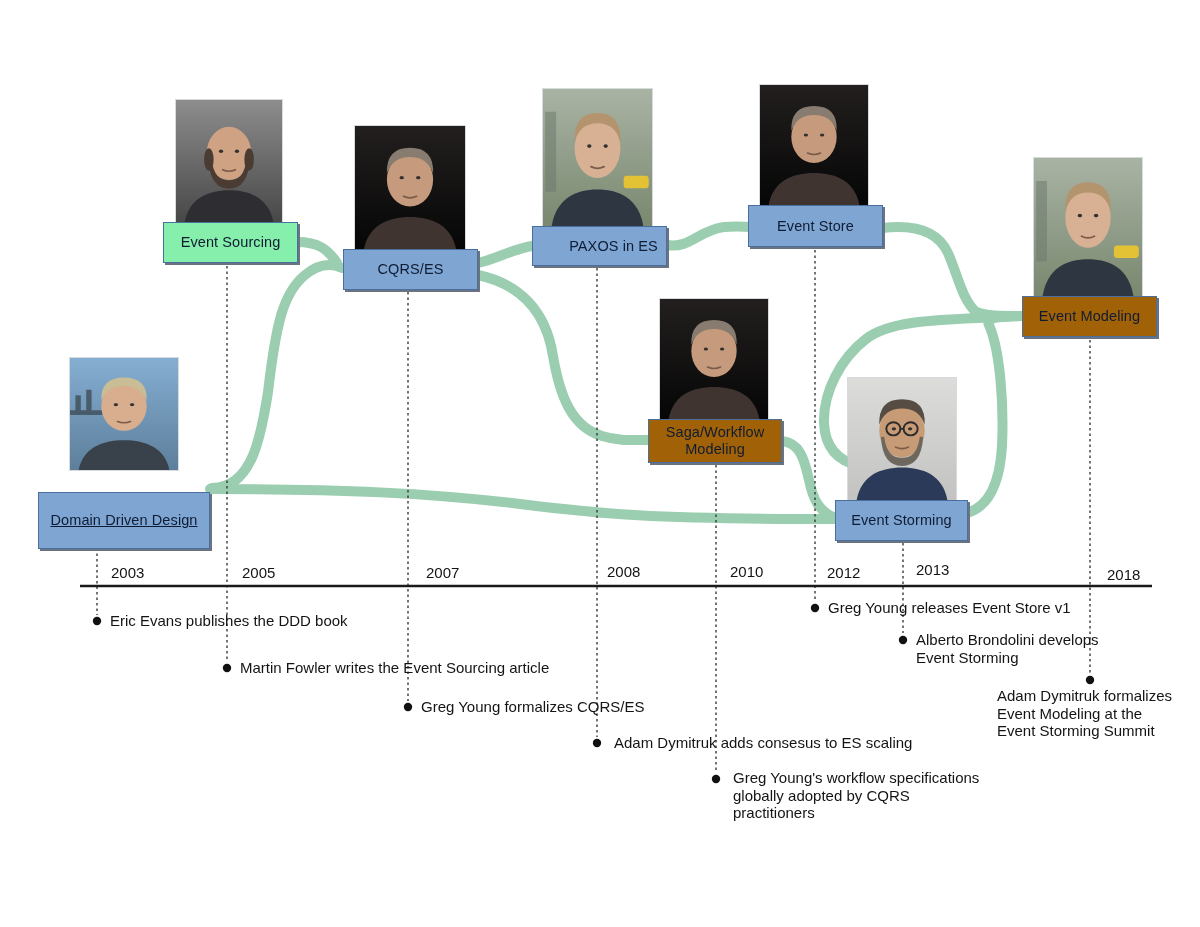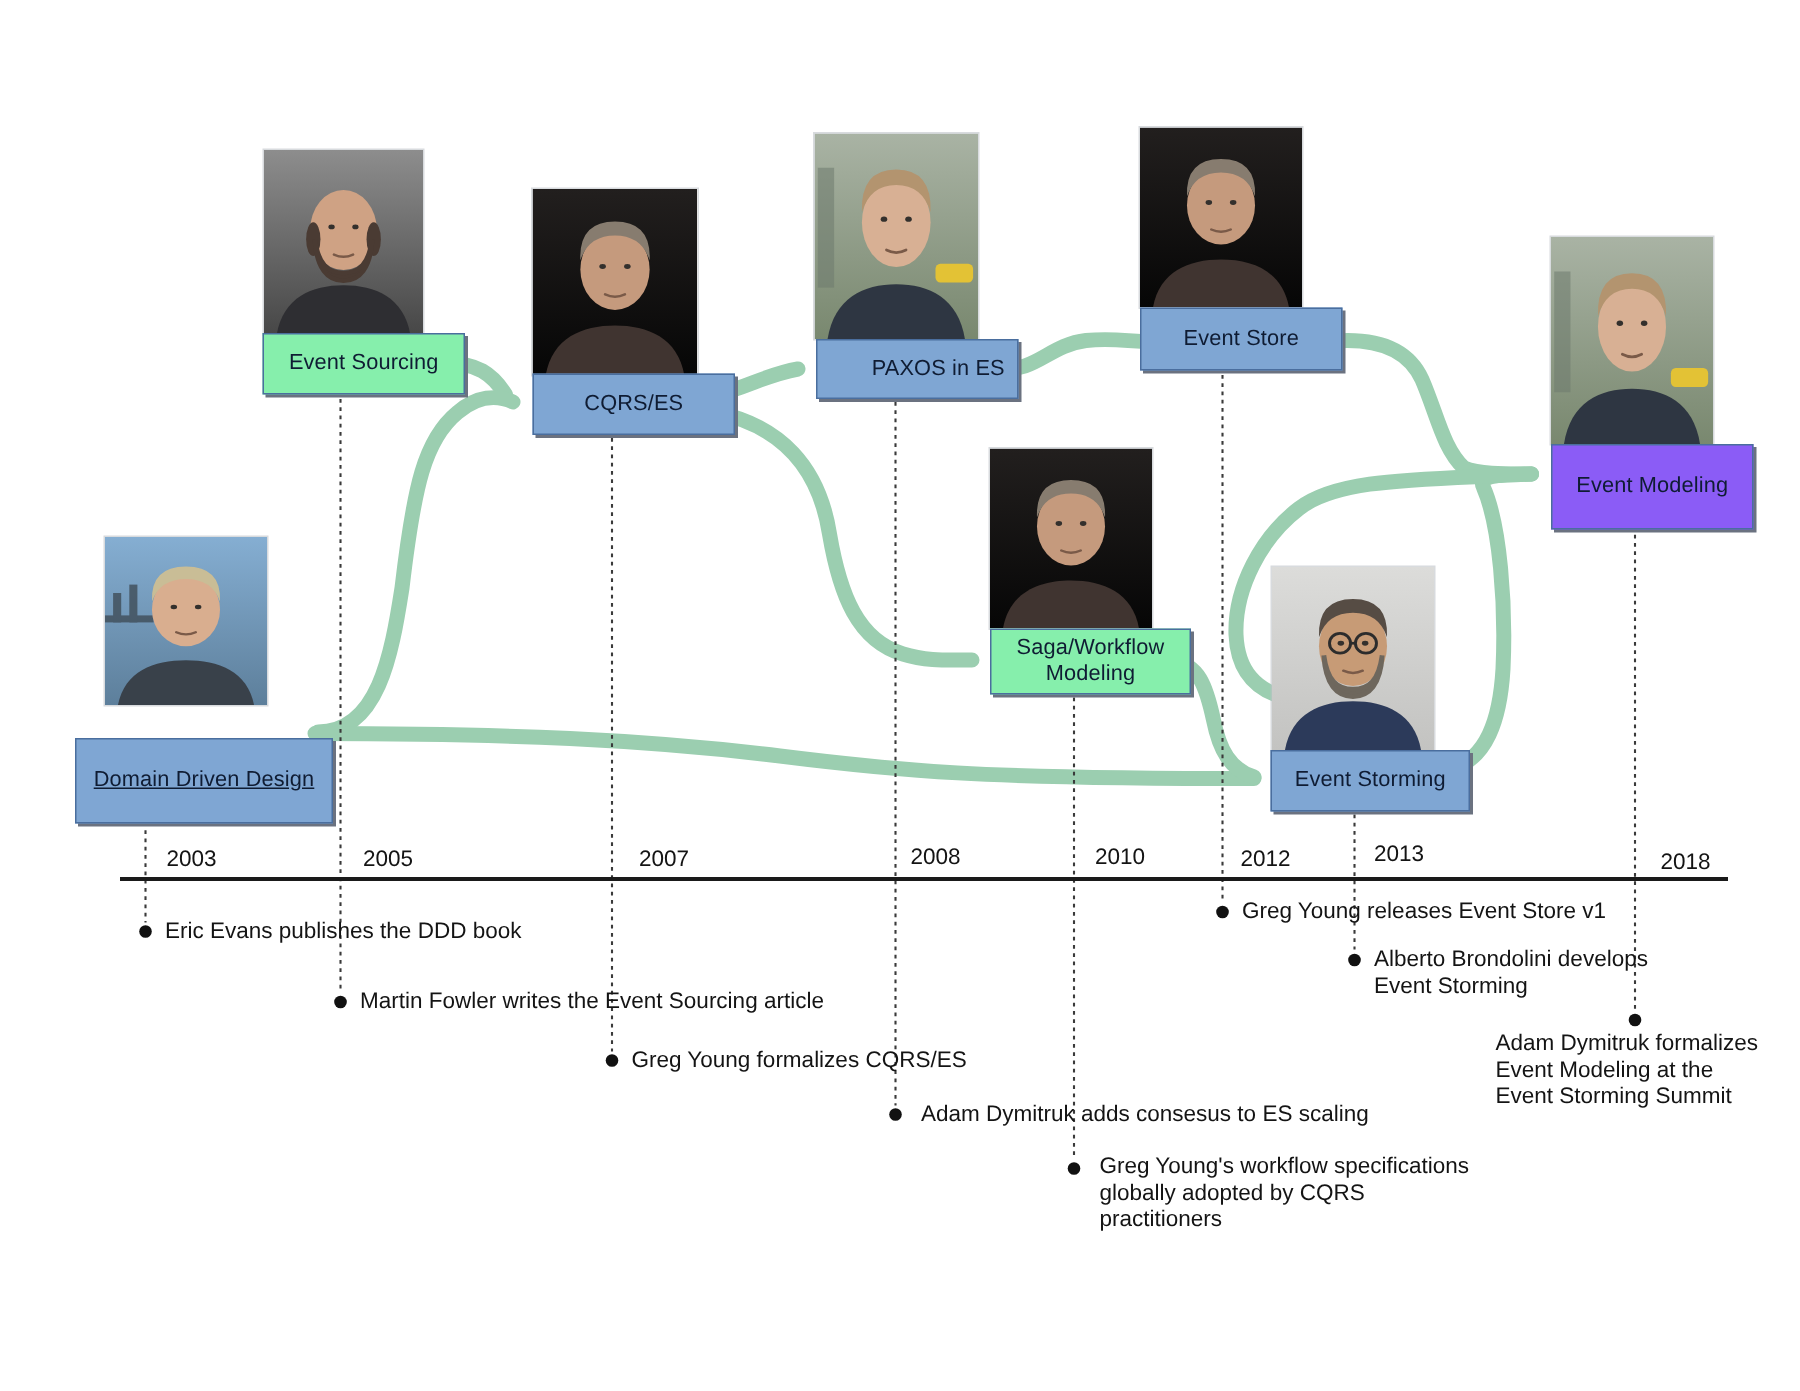--- a/index.html
+++ b/index.html
@@ -12,21 +12,20 @@
   .photo{
     position:absolute;z-index:2;overflow:hidden;
     box-shadow:0 0 0 1px rgba(190,195,200,.6);
   }
   .photo svg{display:block;width:100%;height:100%;}
   .node-box{
     position:absolute;z-index:3;display:flex;flex-direction:column;
     align-items:center;justify-content:center;text-align:center;
     font-size:14.5px;line-height:17px;letter-spacing:.1px;
     box-sizing:border-box;
-    margin-left:12px;
   }
   .year-label{
     position:absolute;z-index:4;font-size:15px;color:#141414;white-space:nowrap;
   }
   .annotation-text{
     position:absolute;z-index:4;font-size:15px;line-height:17.5px;color:#141414;white-space:nowrap;
   }
 </style>
 </head>
 <body>
@@ -181,21 +180,21 @@
           </defs>
           <rect x="0" y="0" width="100" height="120" fill="url(#g5)"></rect>
           <path d="M8 120 C 12 96 30 88 50 88 C 70 88 88 96 92 120 Z" fill="#403430"></path>
           <ellipse cx="50" cy="52" rx="21" ry="26" fill="#c59a7d"></ellipse>
           <path d="M29 46 Q 28 21 50 21 Q 72 21 71 46 Q 66 30 50 30 Q 34 30 29 46 Z" fill="#877c6f"></path>
           <ellipse cx="42.5" cy="50" rx="2" ry="1.6" fill="#33302d"></ellipse>
           <ellipse cx="57.5" cy="50" rx="2" ry="1.6" fill="#33302d"></ellipse>
           <path d="M44 68 Q 50 71 56 68" stroke="#7a5a48" stroke-width="1.6" fill="none" stroke-linecap="round"></path>
         </svg>
       </div>
-      <div class="node-box" style="left: 648px; top: 419px; width: 134px; height: 44px; background: #86efac; border: 1.5px solid rgb(74, 110, 158); color: rgb(15, 28, 51); box-shadow: rgb(107, 114, 128) 2px 2px 0px;">
+      <div class="node-box" style="left: 648px; top: 419px; width: 134px; height: 44px; background: #a16207; border: 1.5px solid rgb(74, 110, 158); color: rgb(15, 28, 51); box-shadow: rgb(107, 114, 128) 2px 2px 0px;">
         <div>Saga/Workflow</div>
         <div>Modeling</div>
       </div>
       <div class="photo" style="left: 848px; top: 378px; width: 108px; height: 122px;">
         <svg xmlns="http://www.w3.org/2000/svg" viewBox="0 0 100 120" preserveAspectRatio="none">
           <defs>
             <linearGradient id="g6" x1="0" y1="0" x2="0" y2="1">
               <stop offset="0" stop-color="#dcdcda"></stop>
               <stop offset="1" stop-color="#c3c3c1"></stop>
             </linearGradient>
@@ -230,21 +229,21 @@
           <rect x="74" y="76" width="23" height="11" rx="3" fill="#e3c235"></rect>
           <rect x="2" y="20" width="10" height="70" fill="#6e7a6e" opacity="0.55"></rect>
           <path d="M8 120 C 12 96 30 88 50 88 C 70 88 88 96 92 120 Z" fill="#2e3642"></path>
           <ellipse cx="50" cy="52" rx="21" ry="26" fill="#d8b094"></ellipse>
           <path d="M29 46 Q 28 21 50 21 Q 72 21 71 46 Q 66 30 50 30 Q 34 30 29 46 Z" fill="#b3946f"></path>
           <ellipse cx="42.5" cy="50" rx="2" ry="1.6" fill="#33302d"></ellipse>
           <ellipse cx="57.5" cy="50" rx="2" ry="1.6" fill="#33302d"></ellipse>
           <path d="M44 68 Q 50 71 56 68" stroke="#7a5a48" stroke-width="1.6" fill="none" stroke-linecap="round"></path>
         </svg>
       </div>
-      <div class="node-box" style="left: 1022px; top: 296px; width: 135px; height: 57px; background: #8b5cf6; border: 1.5px solid rgb(74, 110, 158); color: rgb(15, 28, 51); box-shadow: rgb(107, 114, 128) 2px 2px 0px;">
+      <div class="node-box" style="left: 1022px; top: 296px; width: 135px; height: 41px; background: #a16207; border: 1.5px solid rgb(74, 110, 158); color: rgb(15, 28, 51); box-shadow: rgb(107, 114, 128) 2px 2px 0px;">
         <div>Event Modeling</div>
       </div>
     </div>
   <div id="text-layer">
       <div class="year-label" style="left: 111px; top: 564px;">2003</div>
       <div class="year-label" style="left: 242px; top: 564px;">2005</div>
       <div class="year-label" style="left: 426px; top: 564px;">2007</div>
       <div class="year-label" style="left: 607px; top: 563px;">2008</div>
       <div class="year-label" style="left: 730px; top: 563px;">2010</div>
       <div class="year-label" style="left: 827px; top: 564px;">2012</div>

